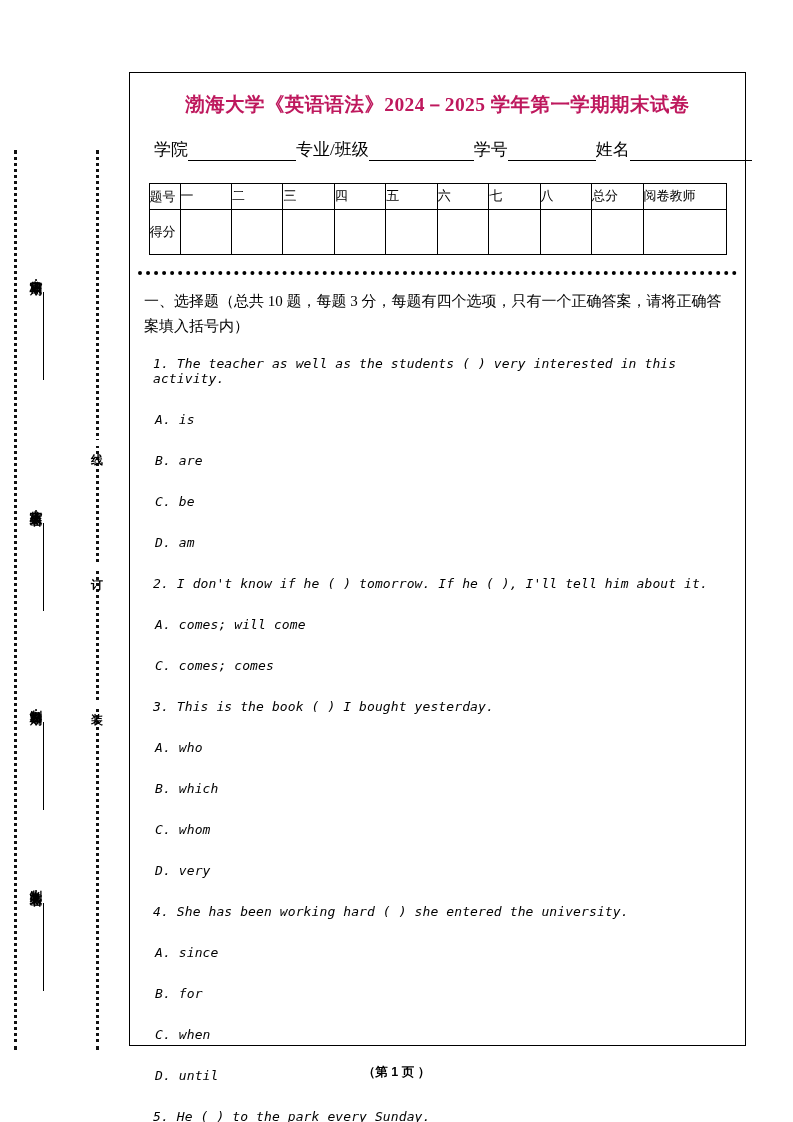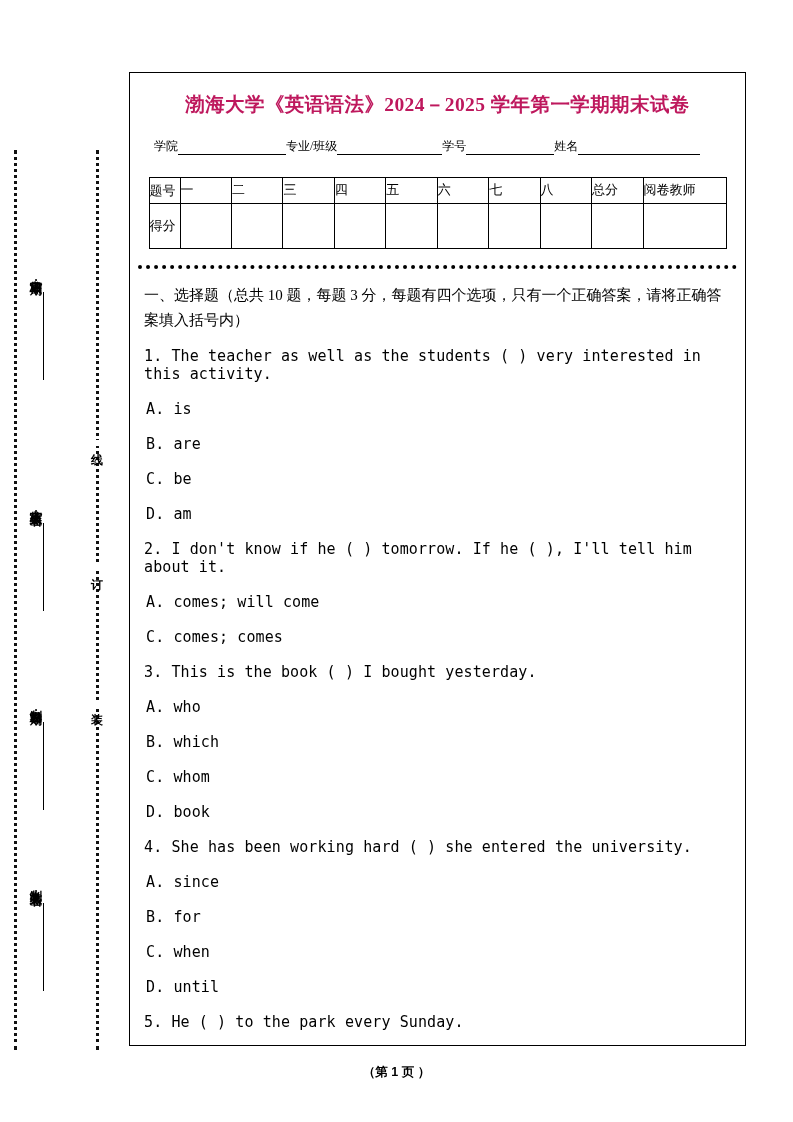--- a/index.html
+++ b/index.html
@@ -91,21 +91,21 @@
     letter-spacing: 0.4px;
     font-family: "Liberation Serif", "DejaVu Serif", serif;
     color: #be185d;
   }
 
   
   #id-fields {
     display: flex;
     align-items: flex-end;
     margin: 20px 12px 0 24px;
-    font-size: 12px;
+    font-size: 17px;
     color: #000;
   }
   .id-field { display: flex; align-items: flex-end; }
   .id-field-label { white-space: nowrap; font-weight: normal; }
   .id-field-blank {
     border-bottom: 1px solid #000;
     height: 13px;
   }
   #blank-college { width: 108px; }
   #blank-major   { width: 105px; }
@@ -150,26 +150,27 @@
   }
   #section-instruction {
     font-size: 15px;
     line-height: 1.65;
     text-indent: 0;
     font-family: "Liberation Serif", "DejaVu Serif", serif;
     margin-bottom: 6px;
   }
   .q-stem, .q-option {
     font-family: "DejaVu Sans Mono", "Liberation Mono", monospace;
-    font-size: 15px;
+    font-size: 13px;
     color: #000;
     letter-spacing: 0.1px;
-    margin: 0;
+    margin: 9px;
     padding: 8.5px 0 8.5px 0;
     white-space: pre-wrap;
+    font-style: italic;
   }
   .q-option { padding-left: 2px; }
 
   
   #page-footer {
     position: absolute;
     left: 0;
     top: 1064px;
     width: 793px;
     text-align: center;
@@ -270,21 +271,21 @@
     <div class="q-option">D. am</div>
 
     <div class="q-stem">2. I don't know if he ( ) tomorrow. If he ( ), I'll tell him about it.</div>
     <div class="q-option">A. comes; will come</div>
     <div class="q-option">C. comes; comes</div>
 
     <div class="q-stem">3. This is the book ( ) I bought yesterday.</div>
     <div class="q-option">A. who</div>
     <div class="q-option">B. which</div>
     <div class="q-option">C. whom</div>
-    <div class="q-option">D. book</div>
+    <div class="q-option">D. very</div>
 
     <div class="q-stem">4. She has been working hard ( ) she entered the university.</div>
     <div class="q-option">A. since</div>
     <div class="q-option">B. for</div>
     <div class="q-option">C. when</div>
     <div class="q-option">D. until</div>
 
     <div class="q-stem">5. He ( ) to the park every Sunday.</div>
   </div>
 

